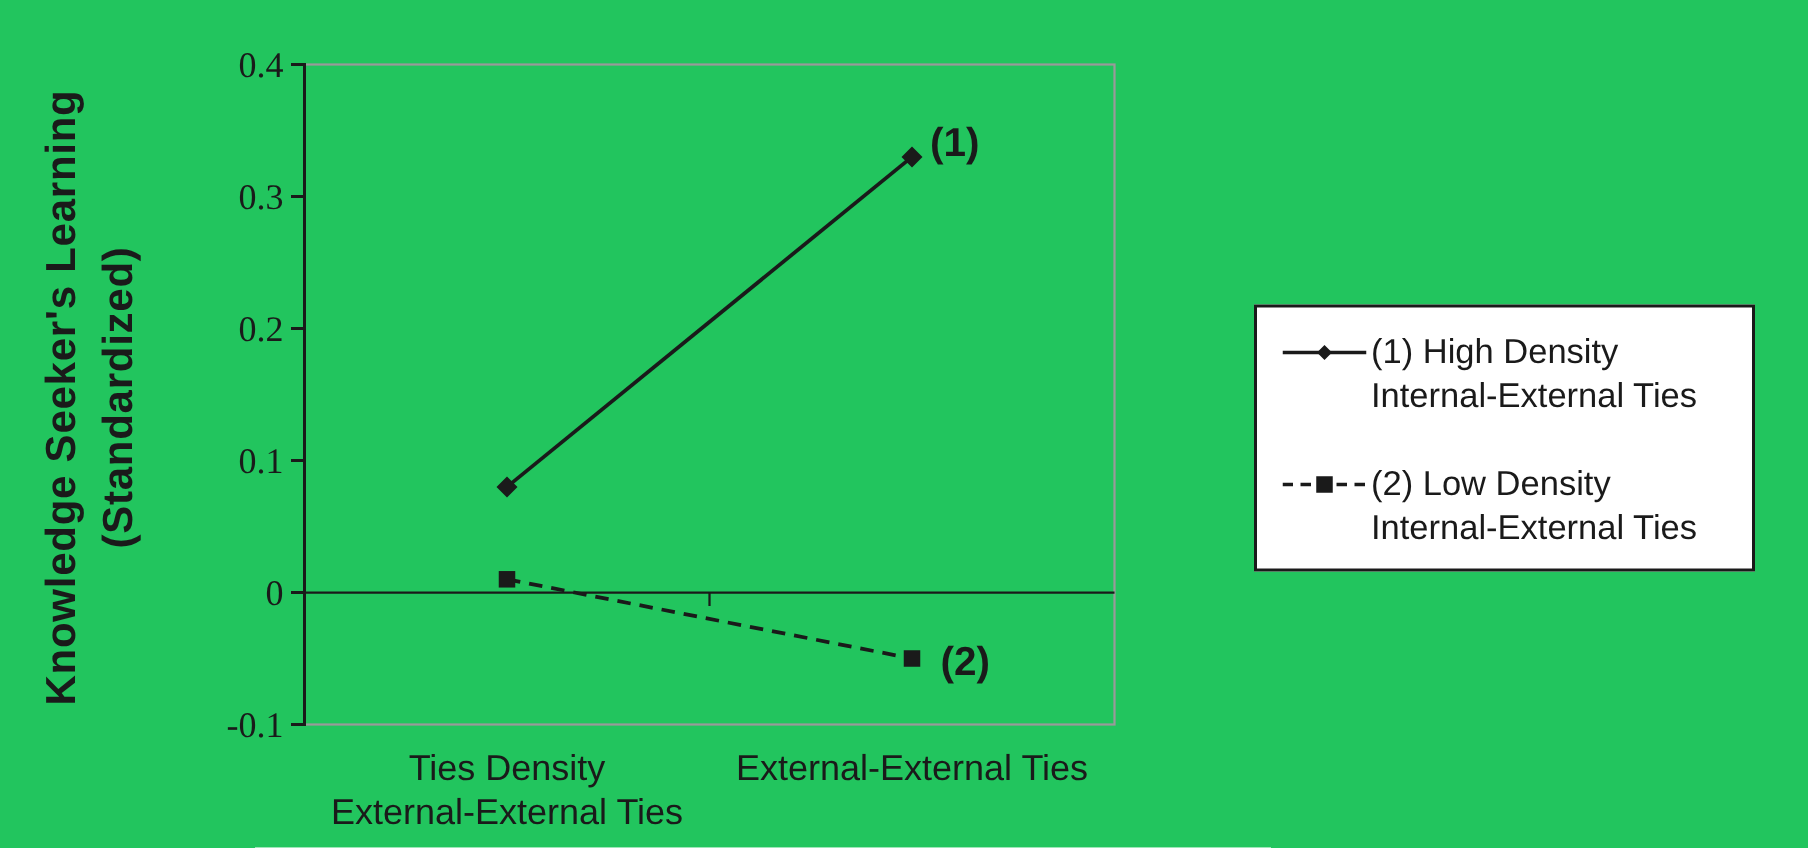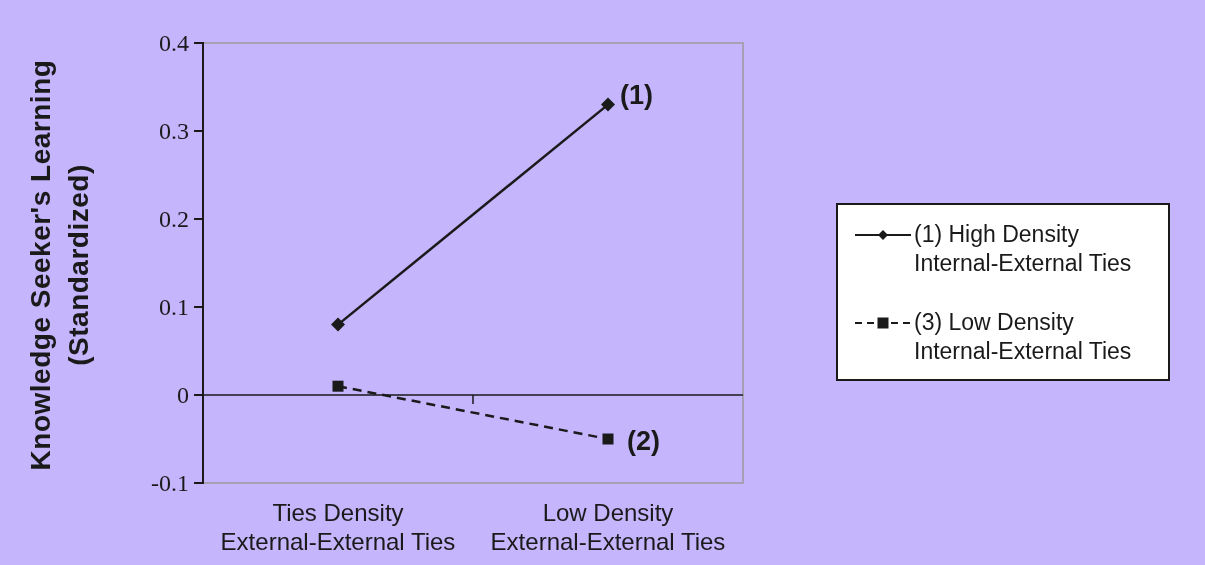--- a/index.html
+++ b/index.html
@@ -1,20 +1,20 @@
 <!DOCTYPE html>
 <html><head>
 <meta charset="utf-8">
 <style>
   html, body { margin: 0; padding: 0; background: #ffffff; }
   .figure {
     position: relative;
     width: 1205px;
     height: 565px;
-    background: #c4b5fd;
+    background: #22c55e;
     font-family: "Liberation Sans", sans-serif;
     color: #1a1a1a;
     overflow: hidden;
   }
   #plot-svg {
     position: absolute;
     left: 0; top: 0;
     width: 1205px; height: 565px;
   }
   .y-title {
@@ -115,40 +115,39 @@
   </div>
 
   <span class="point-label" id="point-label-1">(1)</span>
   <span class="point-label" id="point-label-2">(2)</span>
 
   <div class="cat-label" id="cat-label-1">
     <span class="cat-line">Ties Density</span>
     <span class="cat-line">External-External Ties</span>
   </div>
   <div class="cat-label" id="cat-label-2">
-    <span class="cat-line">Low Density</span>
     <span class="cat-line">External-External Ties</span>
   </div>
 
   <div class="legend">
     <div class="legend-entry">
       <svg class="legend-sample" viewBox="0 0 56 12" xmlns="http://www.w3.org/2000/svg">
         <line x1="0" y1="6" x2="56" y2="6" stroke="#1a1a1a" stroke-width="2.2"></line>
         <polygon points="28,1 33,6 28,11 23,6" fill="#1a1a1a"></polygon>
       </svg>
       <div class="legend-text">
         <span>(1) High Density</span>
         <span>Internal-External Ties</span>
       </div>
     </div>
     <div class="legend-entry">
       <svg class="legend-sample" viewBox="0 0 56 12" xmlns="http://www.w3.org/2000/svg">
         <line x1="0" y1="6" x2="56" y2="6" stroke="#1a1a1a" stroke-width="2.2" stroke-dasharray="7 5"></line>
         <rect x="22.5" y="0.5" width="11" height="11" fill="#1a1a1a"></rect>
       </svg>
       <div class="legend-text">
-        <span>(3) Low Density</span>
+        <span>(2) Low Density</span>
         <span>Internal-External Ties</span>
       </div>
     </div>
   </div>
 
 </div>
 
 </body></html>

